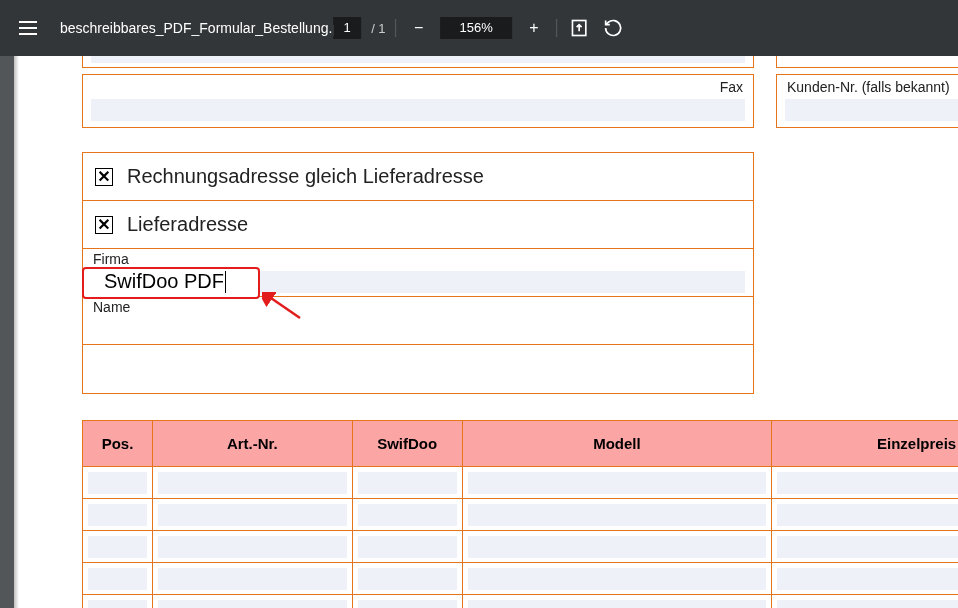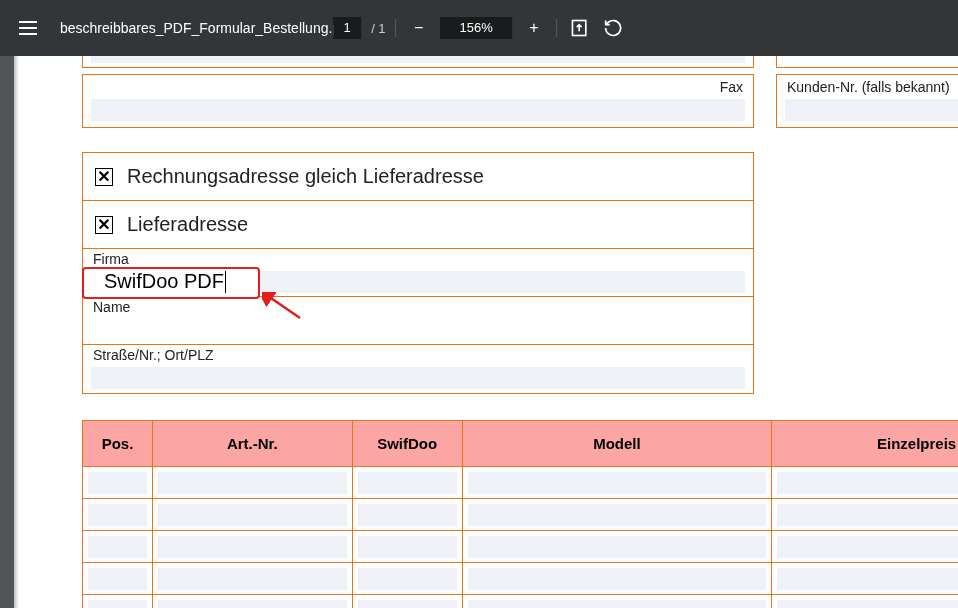--- a/index.html
+++ b/index.html
@@ -276,24 +276,20 @@
 
         <div style="border-bottom:1.5px solid #e67519; height:48px;">
           <div class="label" style="padding-top:2px;">Firma</div>
           <div class="fill"></div>
         </div>
 
         <div style="border-bottom:1.5px solid #e67519; height:48px; position:relative;">
           <div class="label" style="padding-top:2px;">Name</div>
         </div>
 
-        <div style="height:48px;">
-          <div class="label" style="padding-top:2px;">Straße/Nr.; Ort/PLZ</div>
-          <div class="fill"></div>
-        </div>
       </div>
 
       <div class="highlight-input" style="left:68px; top:211px; width:178px; height:32px;">
         <span>SwifDoo PDF</span>
           <span class="cursor-caret"></span>
       </div>
 
       <svg class="arrow" style="left:248px; top:236px; width:40px; height:28px;" viewBox="0 0 40 28">
         <defs>
           <marker id="ah" markerWidth="8" markerHeight="8" refX="2" refY="4" orient="auto">

